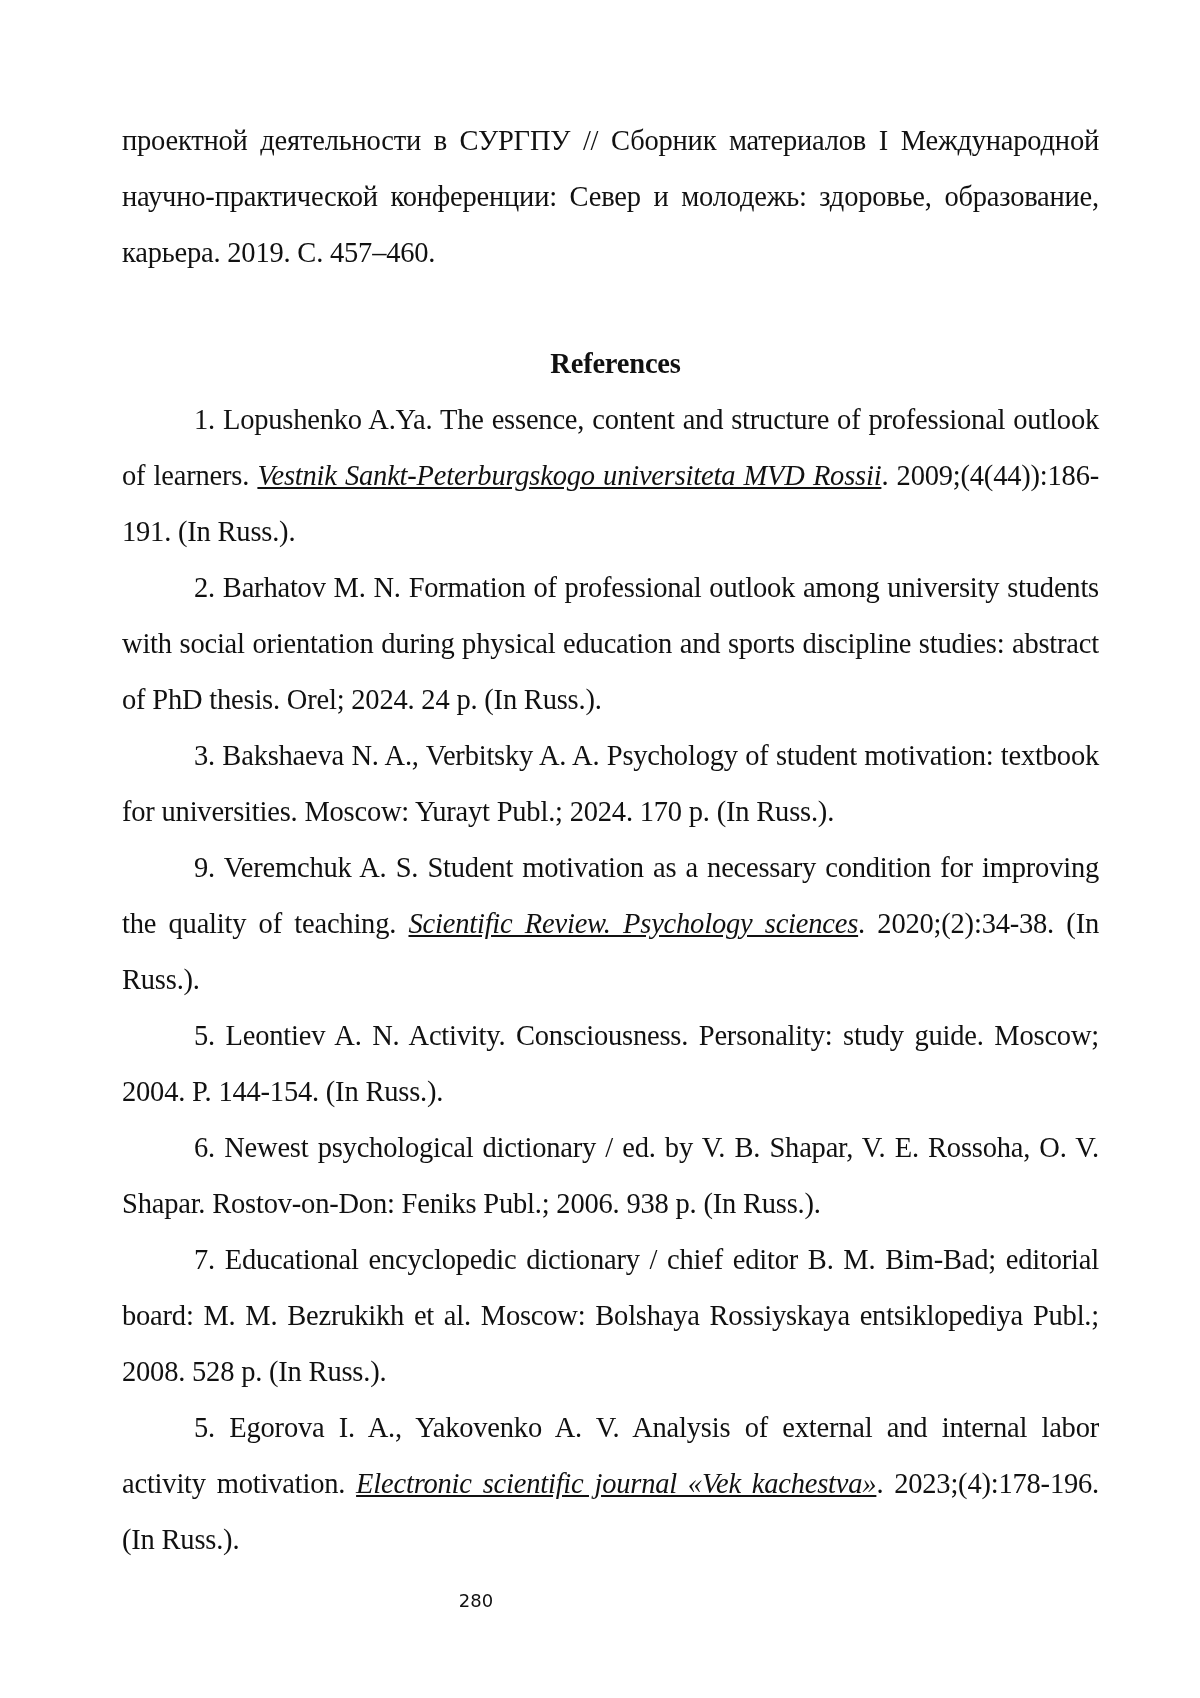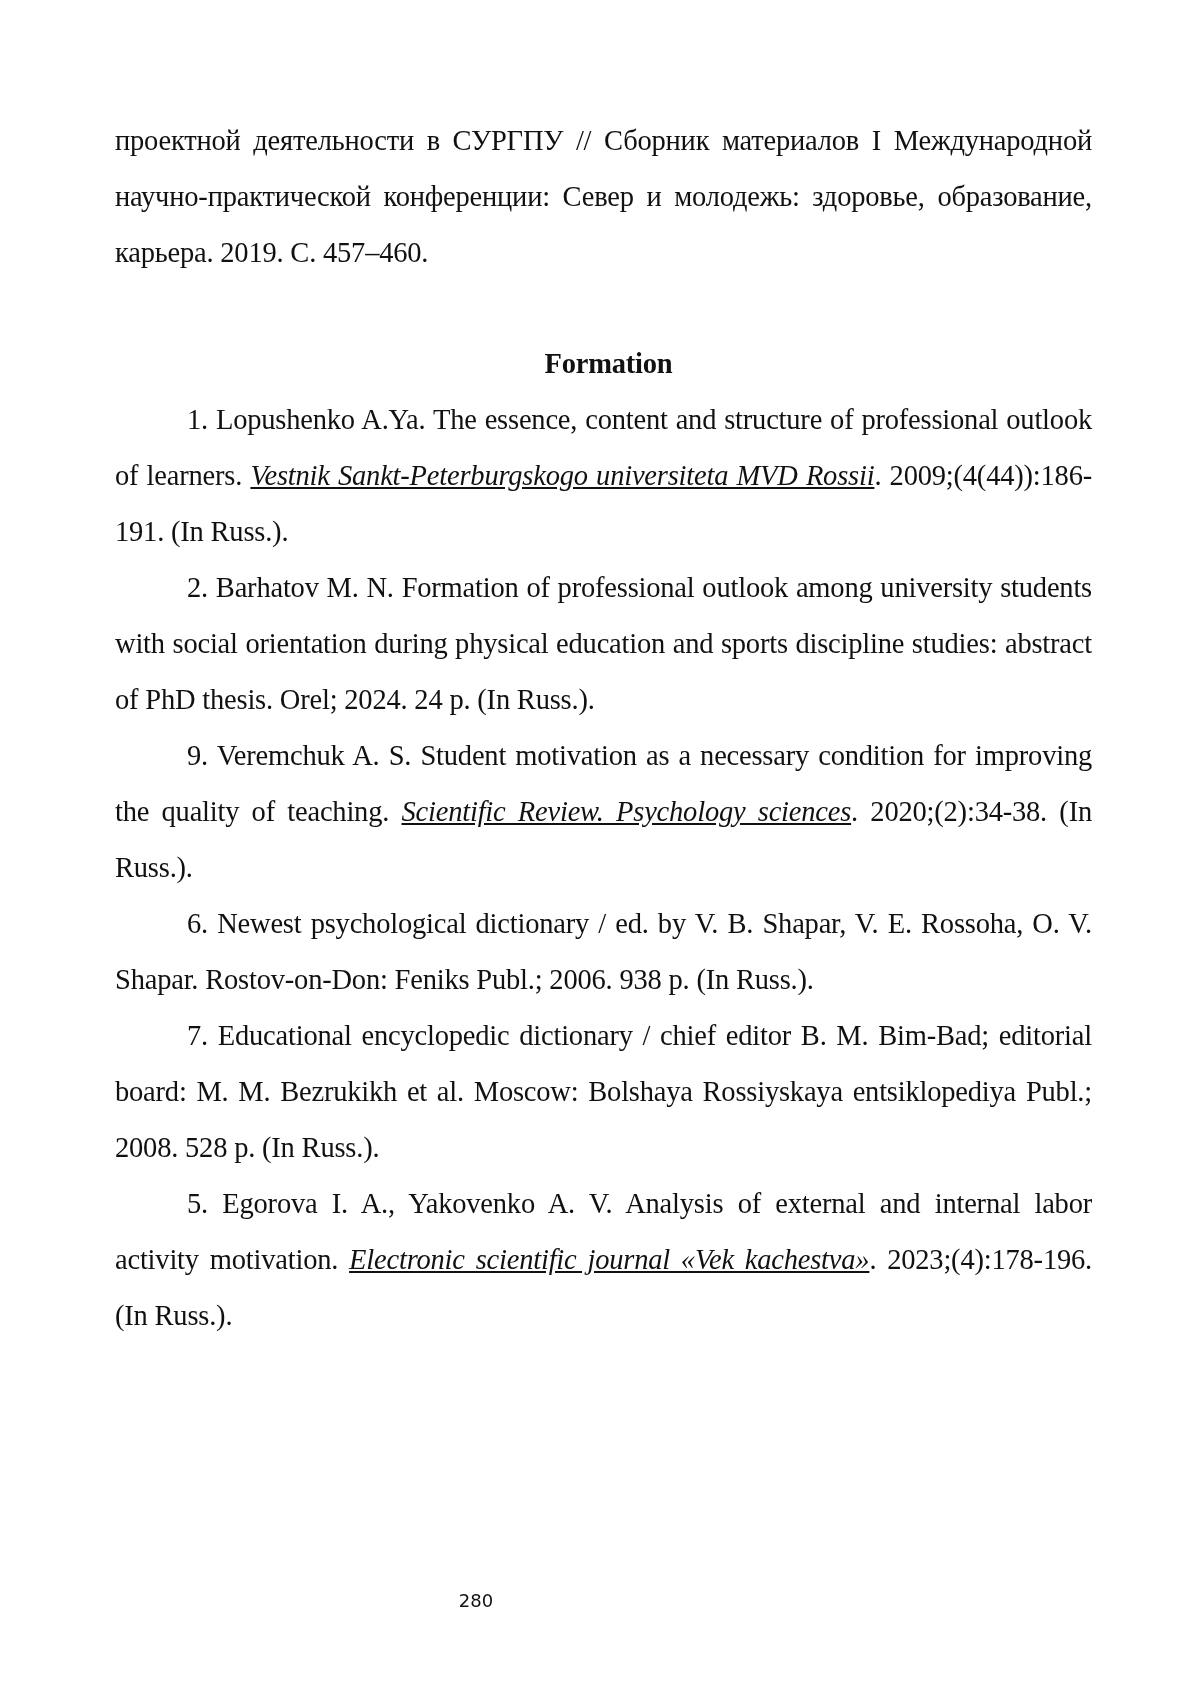--- a/index.html
+++ b/index.html
@@ -1,21 +1,21 @@
 <!DOCTYPE html>
 <html><head>
   <meta charset="utf-8">
   <style>
     html, body { margin: 0; padding: 0; background: #ffffff; }
     body {
       width: 1200px; height: 1698px; position: relative; overflow: hidden;
       font-family: "Liberation Serif", serif; color: #111111;
     }
     .page-body {
-      position: absolute; left: 115px; width: 977px; top: 113px;
+      position: absolute; left: 122px; width: 977px; top: 113px;
       font-size: 28.5px; line-height: 56px; text-align: justify;
       letter-spacing: -0.2px;
     }
     .para { margin: 0; text-align: justify; }
     .heading {
       margin: 55px 0 0 0; text-align: center; font-weight: bold;
       line-height: 56px; padding-left: 10px;
     }
     .ref { text-indent: 72px; margin: 0; }
     .ref .it { font-style: italic; text-decoration: underline; }
@@ -23,25 +23,27 @@
       position: absolute; top: 1590px; left: 0; width: 952px; text-align: center;
       font-family: "DejaVu Sans", sans-serif; font-size: 18px; color: #111;
     }
   </style>
 </head>
 <body>
 
 <div class="page-body">
   <p class="para">проектной деятельности в СУРГПУ // Сборник материалов I Международной научно-практической конференции: Север и молодежь: здоровье, образование, карьера. 2019. С. 457–460.</p>
 
-  <div class="heading">Formation</div>
+  <div class="heading">References</div>
 
   <div>
     <p class="ref"><span>1. Lopushenko A.Ya. The essence, content and structure of professional outlook of learners. </span><span class="it">Vestnik Sankt-Peterburgskogo universiteta MVD Rossii</span><span>. 2009;(4(44)):186-191. (In Russ.).</span></p>
     <p class="ref"><span>2. Barhatov M. N. Formation of professional outlook among university students with social orientation during physical education and sports discipline studies: abstract of PhD thesis. Orel; 2024. 24 p. (In Russ.).</span><span class="it"></span><span></span></p>
+    <p class="ref"><span>3. Bakshaeva N. A., Verbitsky A. A. Psychology of student motivation: textbook for universities. Moscow: Yurayt Publ.; 2024. 170 p. (In Russ.).</span><span class="it"></span><span></span></p>
     <p class="ref"><span>9. Veremchuk A. S. Student motivation as a necessary condition for improving the quality of teaching. </span><span class="it">Scientific Review. Psychology sciences</span><span>. 2020;(2):34-38. (In Russ.).</span></p>
+    <p class="ref"><span>5. Leontiev A. N. Activity. Consciousness. Personality: study guide. Moscow; 2004. P. 144-154. (In Russ.).</span><span class="it"></span><span></span></p>
     <p class="ref"><span>6. Newest psychological dictionary / ed. by V. B. Shapar, V. E. Rossoha, O. V. Shapar. Rostov-on-Don: Feniks Publ.; 2006. 938 p. (In Russ.).</span><span class="it"></span><span></span></p>
     <p class="ref"><span>7. Educational encyclopedic dictionary / chief editor B. M. Bim-Bad; editorial board: M. M. Bezrukikh et al. Moscow: Bolshaya Rossiyskaya entsiklopediya Publ.; 2008. 528 p. (In Russ.).</span><span class="it"></span><span></span></p>
     <p class="ref"><span>5. Egorova I. A., Yakovenko A. V. Analysis of external and internal labor activity motivation. </span><span class="it">Electronic scientific journal «Vek kachestva»</span><span>. 2023;(4):178-196. (In Russ.).</span></p>
   </div>
 </div>
 
 <div class="page-number">280</div>
 
 </body></html>

